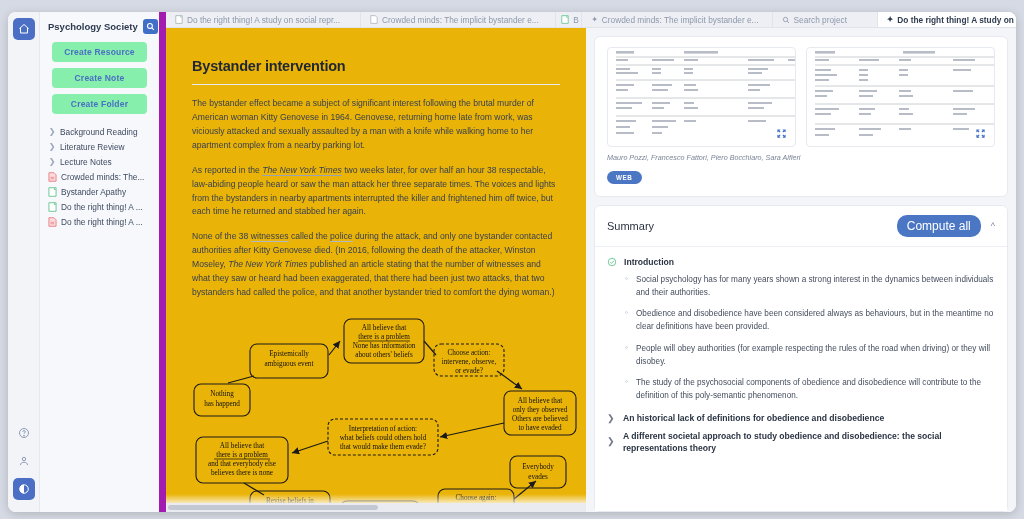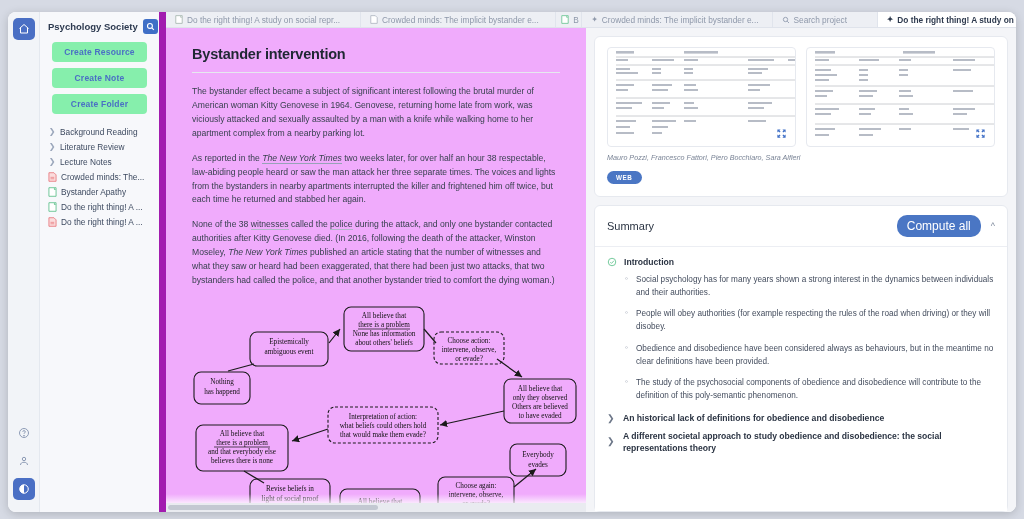--- a/index.html
+++ b/index.html
@@ -81,22 +81,22 @@
   }
   .tab.narrow { max-width: 26px; padding: 0 5px; }
   .tab.active { background: #fff; color: #2e3a4e; font-weight: bold; border-right: none; }
   .tab-ico { font-size: 8px; flex-shrink: 0; }
 
   
   .body { flex: 1; display: flex; min-height: 0; background: #f4f5f8; }
 
   
   .docpane {
-    flex: 1; background: #f0abfc; overflow: hidden; position: relative;
-    padding: 18px 26px 0 26px; min-width: 0;
+    flex: 1; background: #eab308; overflow: hidden; position: relative;
+    padding: 30px 26px 0 26px; min-width: 0;
   }
   .doc-title { font-size: 14.5px; font-weight: bold; color: #1f2733; letter-spacing: -.2px; }
   .doc-rule { border-top: 1px solid #e6e9ef; margin: 10px 0 12px 0; }
   .doc-p {
     font-size: 8.6px; line-height: 1.62; color: #38404f;
     margin-bottom: 11px; text-align: left;
   }
   .doc-p i { font-style: italic; }
   .u-link { border-bottom: 1px solid #97a3b8; }
   .u-dot { border-bottom: 1px solid #b0b9c8; }
@@ -526,22 +526,22 @@
 
               <div class="sec-row">
                 <svg width="10" height="10" viewBox="0 0 24 24" fill="none" stroke="#5cc08a" stroke-width="2">
                   <circle cx="12" cy="12" r="9"></circle>
                     <path d="M8 12.5l2.8 2.8L16.5 9"></path>
                 </svg>
                 <span class="sec-label">Introduction</span>
               </div>
               <div class="bullets">
                 <div class="bullet">Social psychology has for many years shown a strong interest in the dynamics between individuals and their authorities.</div>
+                <div class="bullet">Obedience and disobedience have been considered always as behaviours, but in the meantime no clear definitions have been provided.</div>
                 <div class="bullet">People will obey authorities (for example respecting the rules of the road when driving) or they will disobey.</div>
-                <div class="bullet">Obedience and disobedience have been considered always as behaviours, but in the meantime no clear definitions have been provided.</div>
                 <div class="bullet">The study of the psychosocial components of obedience and disobedience will contribute to the definition of this poly-semantic phenomenon.</div>
               </div>
 
               <div class="sec-row" style="margin-top:10px">
                 <span class="chev-sm">❯</span>
                 <span class="sec-label">An historical lack of definitions for obedience and disobedience</span>
               </div>
 
               <div class="sec-row" style="align-items:flex-start">
                 <span class="chev-sm" style="margin-top:6px">❯</span>

